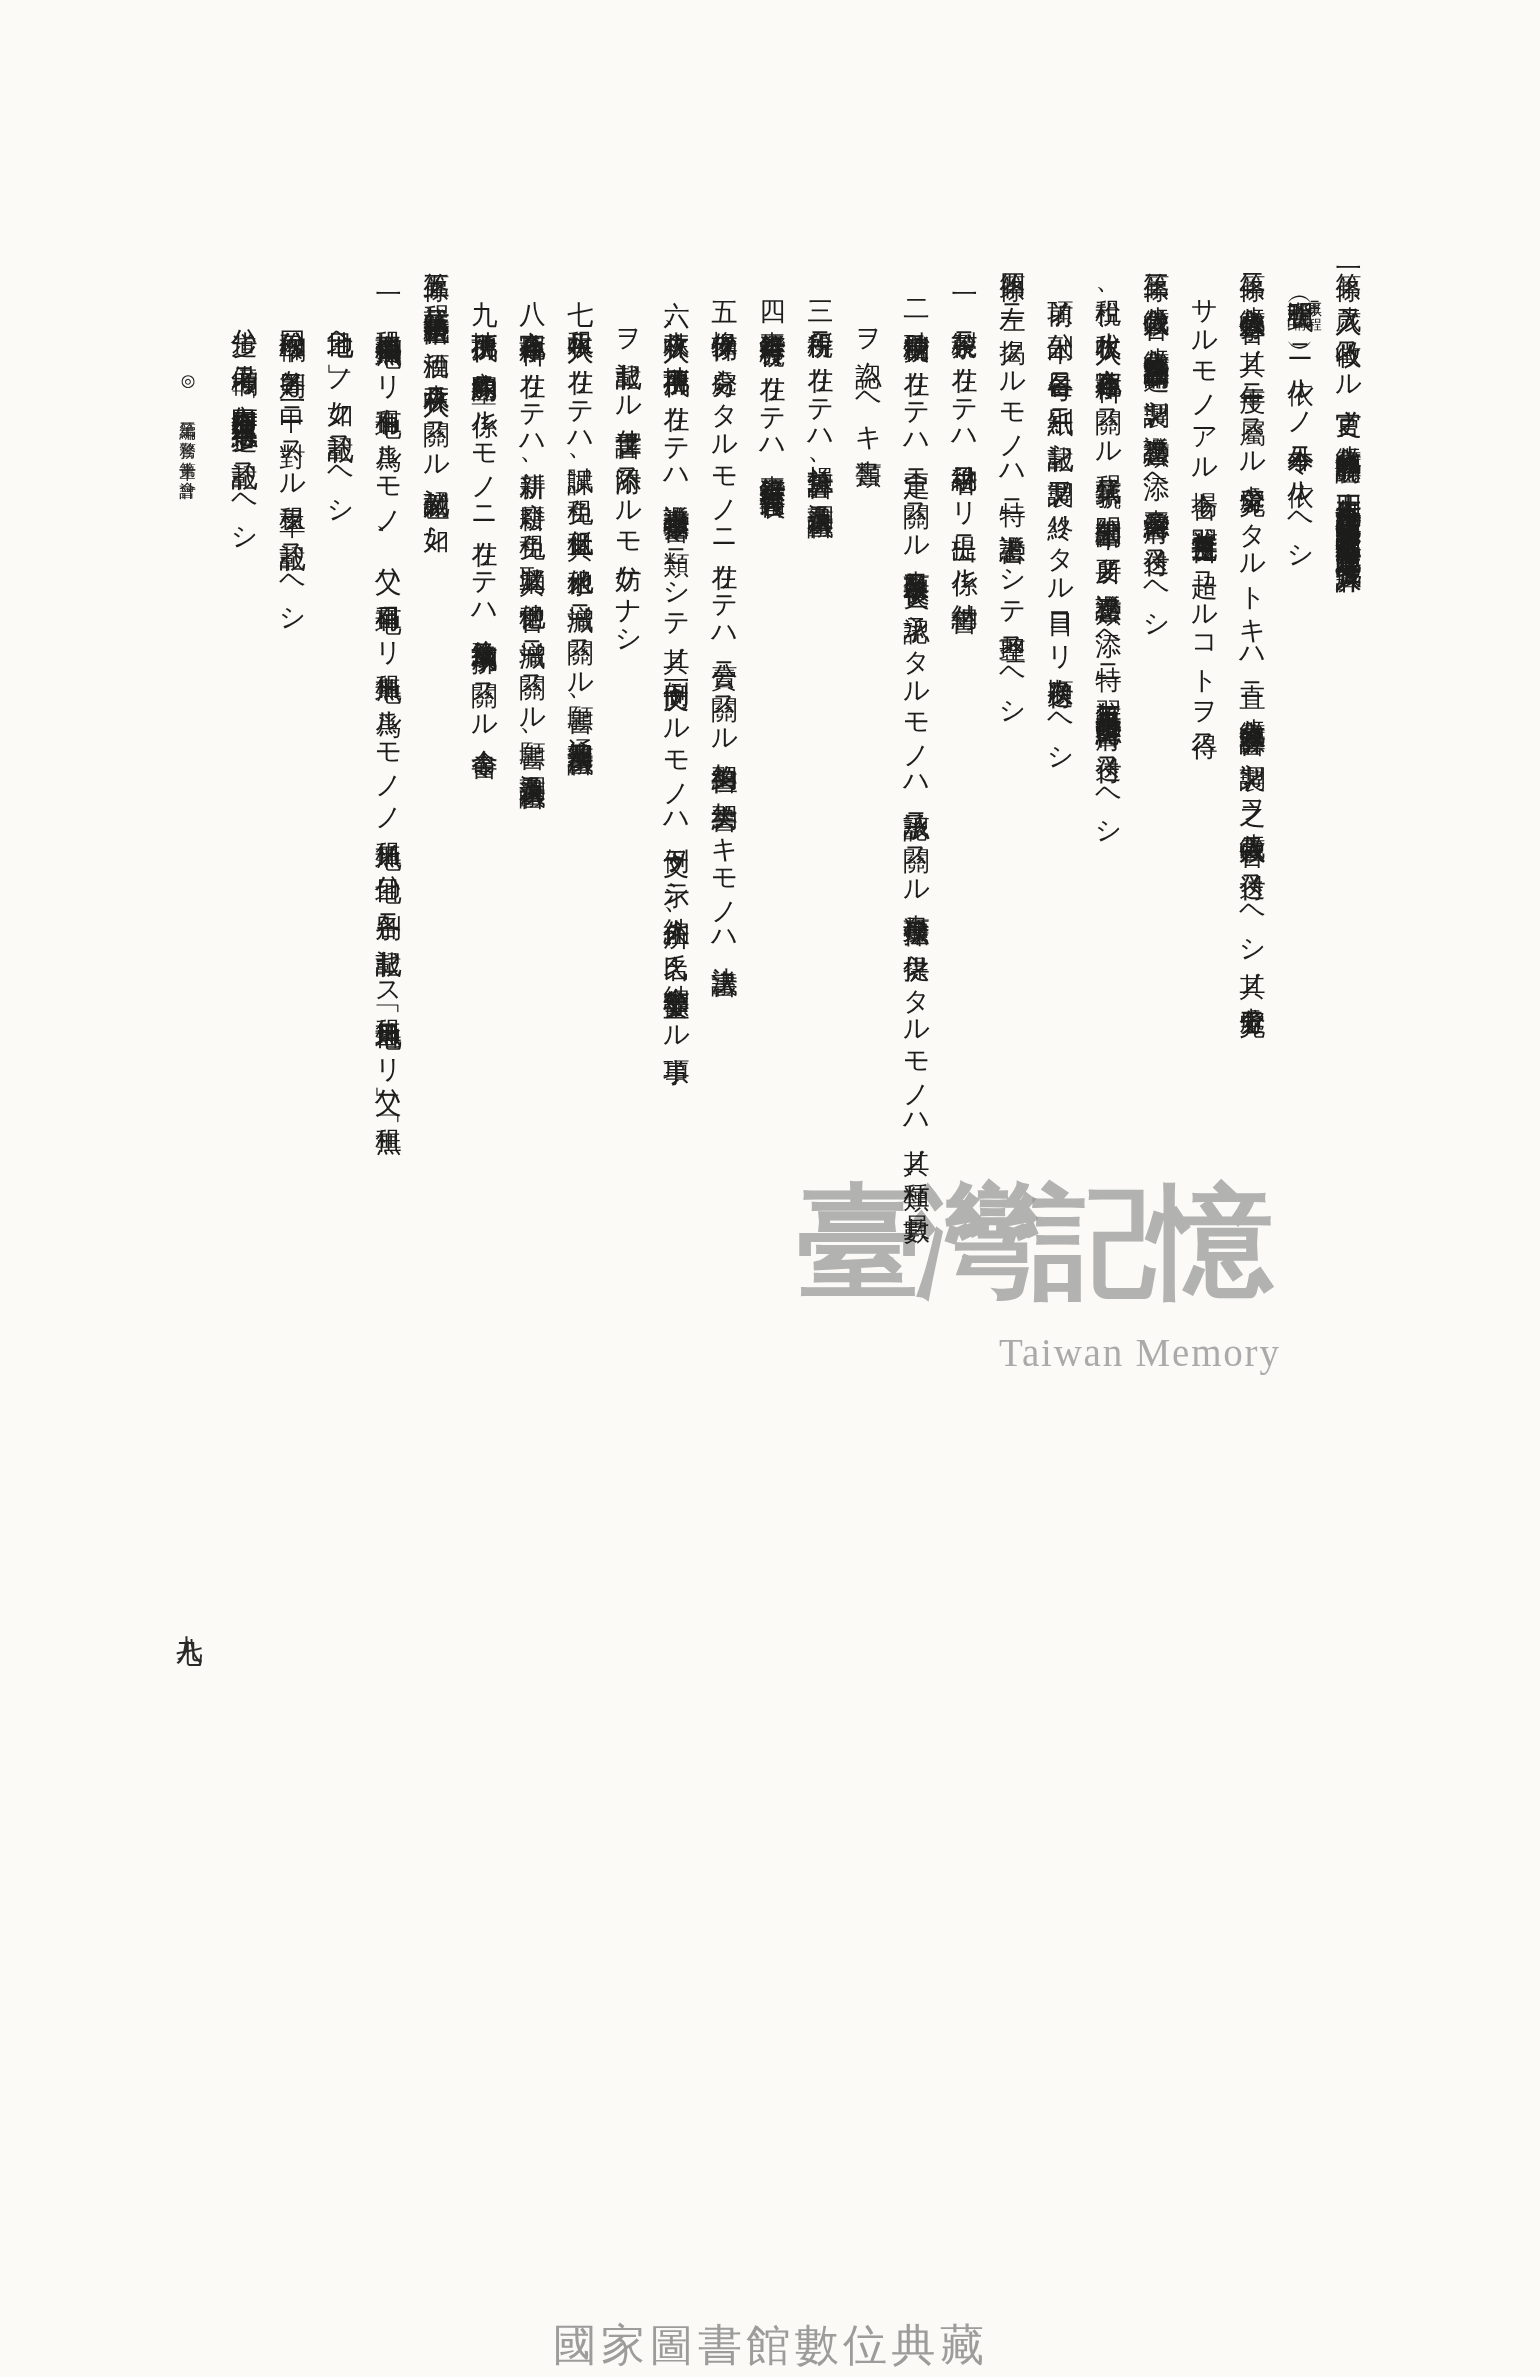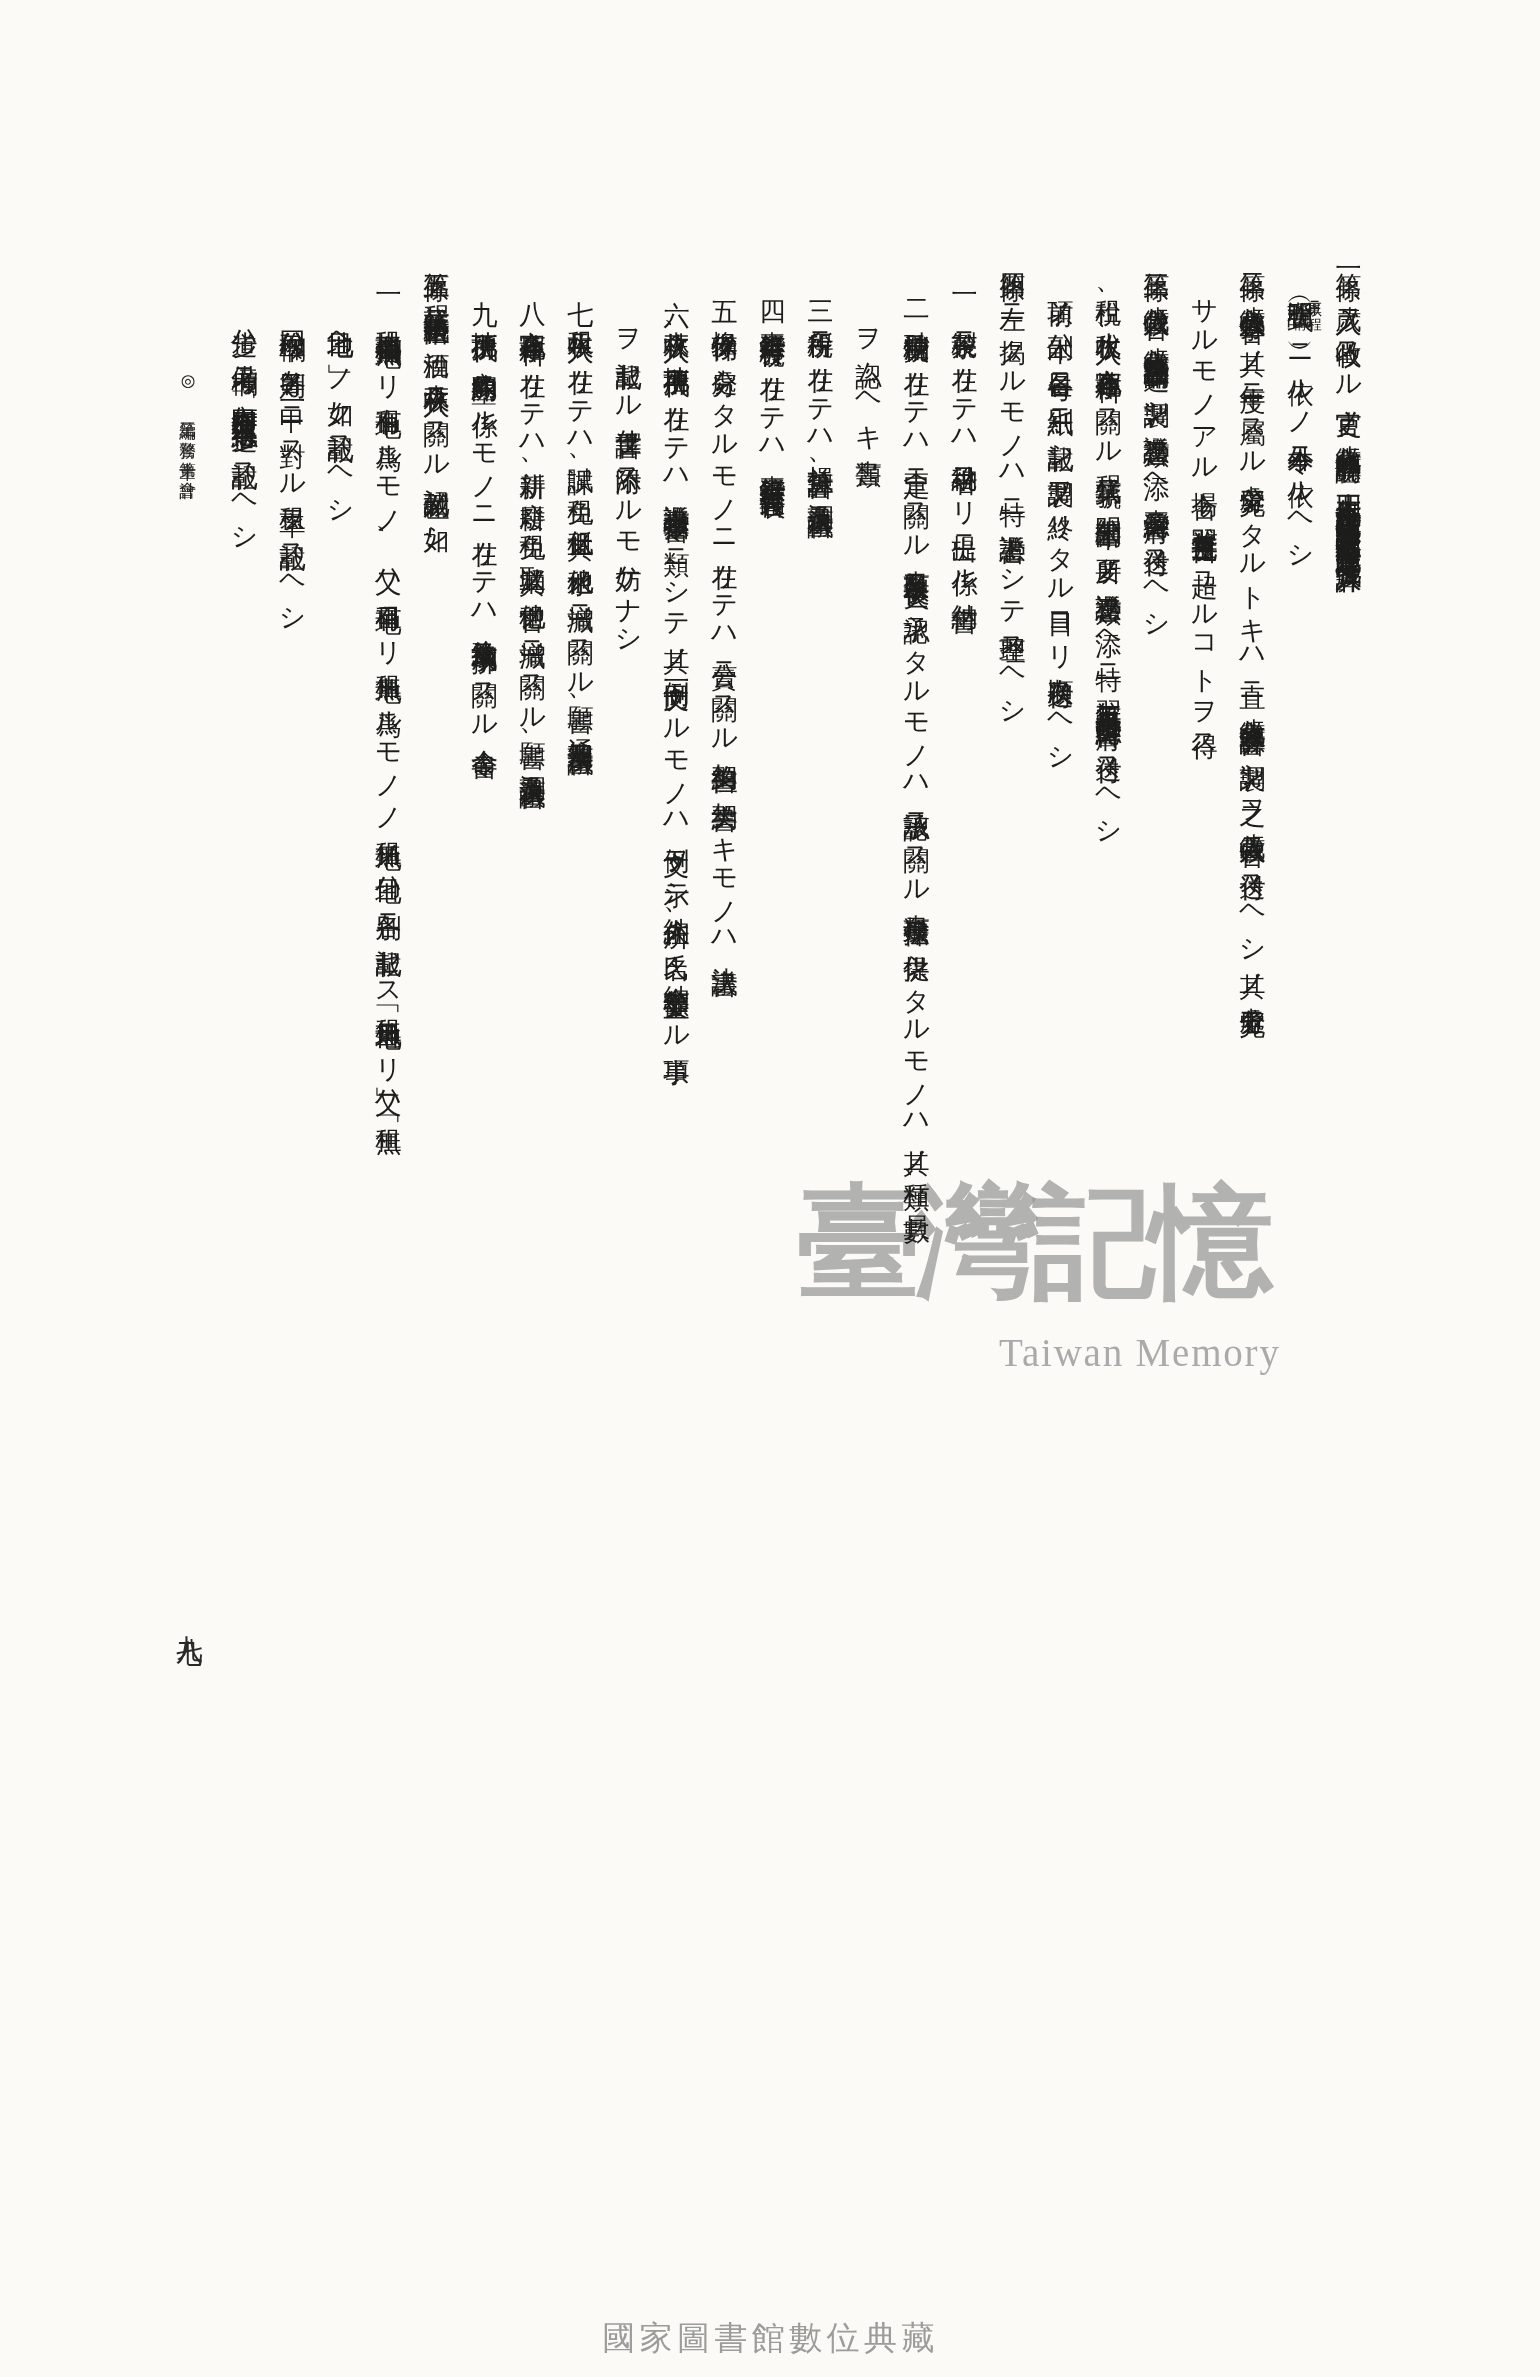--- a/index.html
+++ b/index.html
@@ -78,21 +78,21 @@
     letter-spacing:1.8px;
     color:rgba(150,150,150,0.8);
     white-space:nowrap;
     margin-top:20px;
   }
   
   .footer-caption{
     position:absolute;
     left:50%;top:2316px;
     transform:translateX(-50%);
-    font-size:33px;
+    font-size:44px;
     letter-spacing:4.4px;
     color:#9c9c9a;
     white-space:nowrap;
   }
 </style>
 </head>
 <body>
 
 <div class="page">
 

